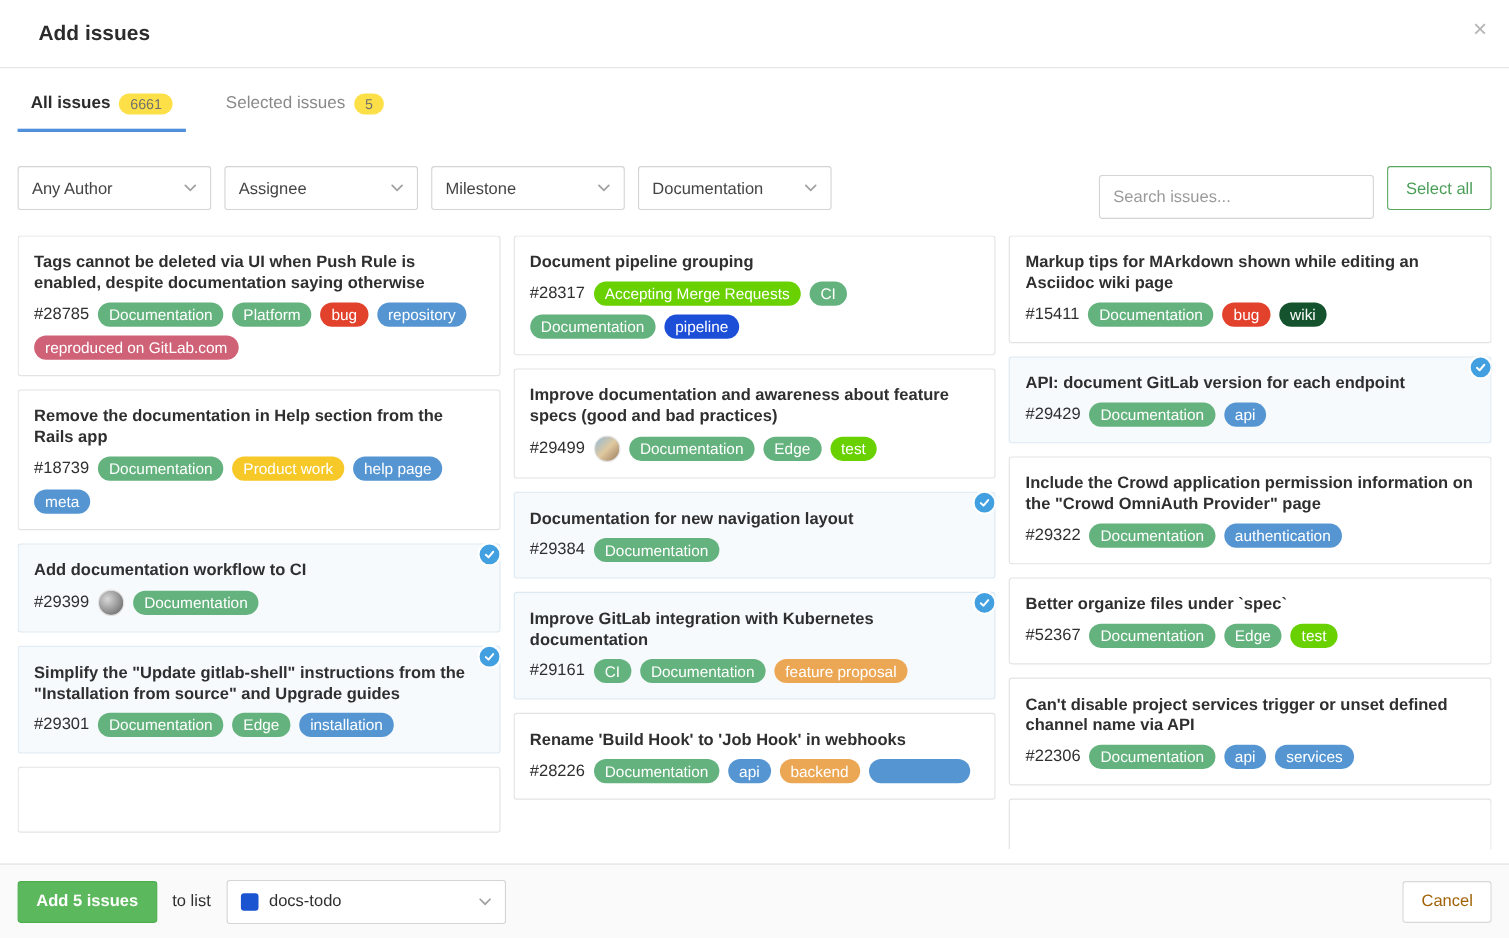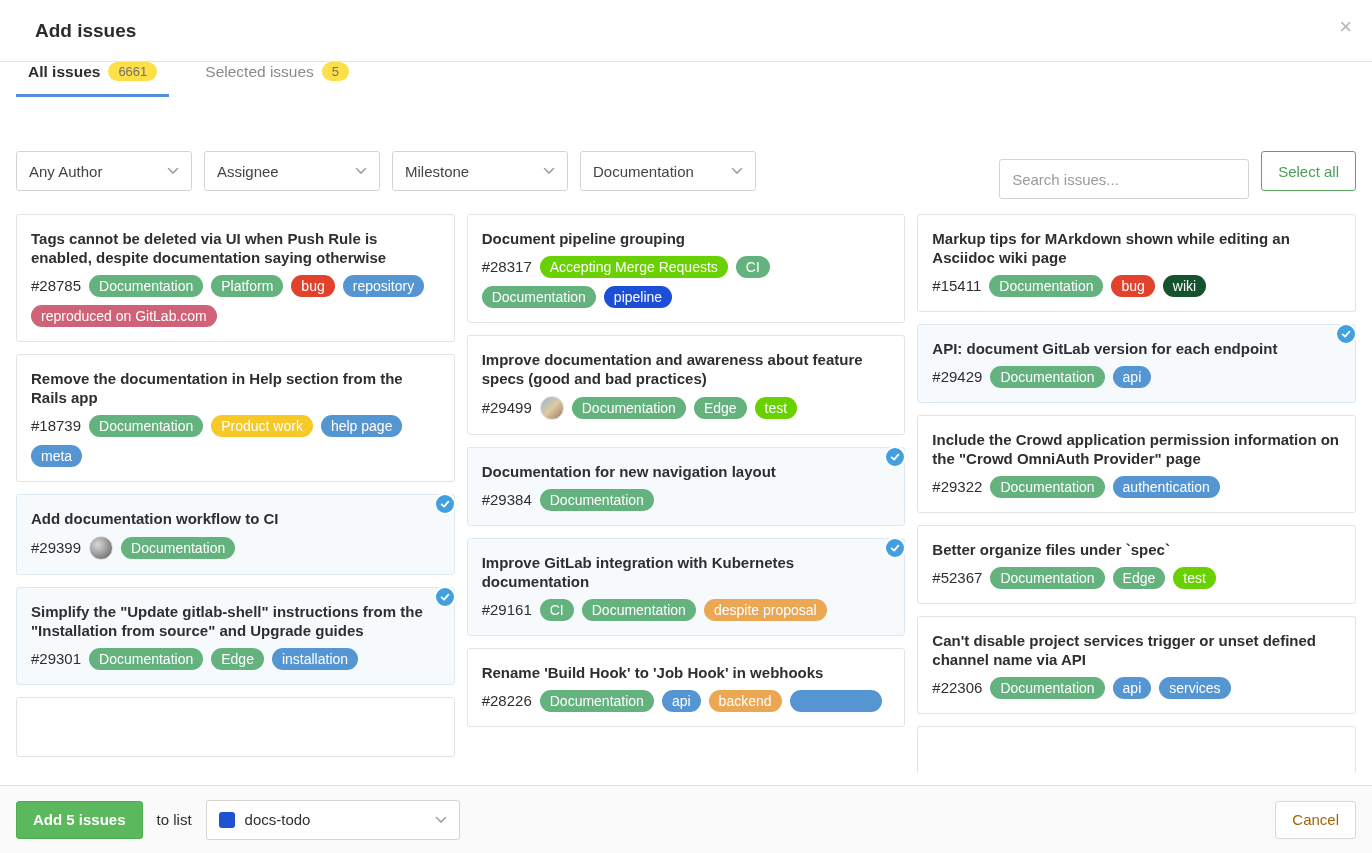--- a/index.html
+++ b/index.html
@@ -20,21 +20,21 @@
   }
   .modal-title { font-size: 19px; font-weight: bold; color: #2c2c2c; }
   .close-btn {
     position: absolute; right: 20px; top: 16px;
     font-size: 22px; line-height: 22px; color: #b5b5b5;
     background: none; border: none; cursor: pointer;
     font-family: inherit;
   }
 
   
-  .tabs { display: flex; align-items: flex-start; padding: 0 16px; }
+  .tabs { display: flex; align-items: center; padding: 0 16px; }
   .tab {
     display: flex; align-items: center; gap: 8px;
     padding: 0 12px 13px 12px; margin-right: 24px;
     font-size: 15.5px; color: #8a8a8a; cursor: pointer;
     border-bottom: 3px solid transparent;
   }
   .tab.active { color: #2c2c2c; font-weight: bold; border-bottom-color: #4f8fdb; }
   .tab-badge {
     background: #fde047; color: #707070; font-weight: normal;
     font-size: 13px; border-radius: 11px; padding: 3px 10px; line-height: 1;
@@ -274,21 +274,21 @@
       <svg width="12" height="12" viewBox="0 0 16 16">
               <path d="M3.5 8.5 L6.8 11.5 L12.5 4.8" fill="none" stroke="#fff" stroke-width="2.4" stroke-linecap="round" stroke-linejoin="round"></path>
             </svg>
     </span>
     <div class="card-title">Improve GitLab integration with Kubernetes documentation</div>
     <div class="card-meta">
       <span class="issue-id">#29161</span>
 
     <span class="label" style="background: rgb(100, 178, 125);">CI</span>
             <span class="label" style="background: rgb(100, 178, 125);">Documentation</span>
-            <span class="label" style="background: rgb(236, 167, 85);">despite proposal</span>
+            <span class="label" style="background: rgb(236, 167, 85);">feature proposal</span>
           </div>
   </div>
         <div class="card">
 
     <div class="card-title">Rename 'Build Hook' to 'Job Hook' in webhooks</div>
     <div class="card-meta">
       <span class="issue-id">#28226</span>
 
     <span class="label" style="background: rgb(100, 178, 125);">Documentation</span>
             <span class="label" style="background: rgb(85, 150, 210);">api</span>

